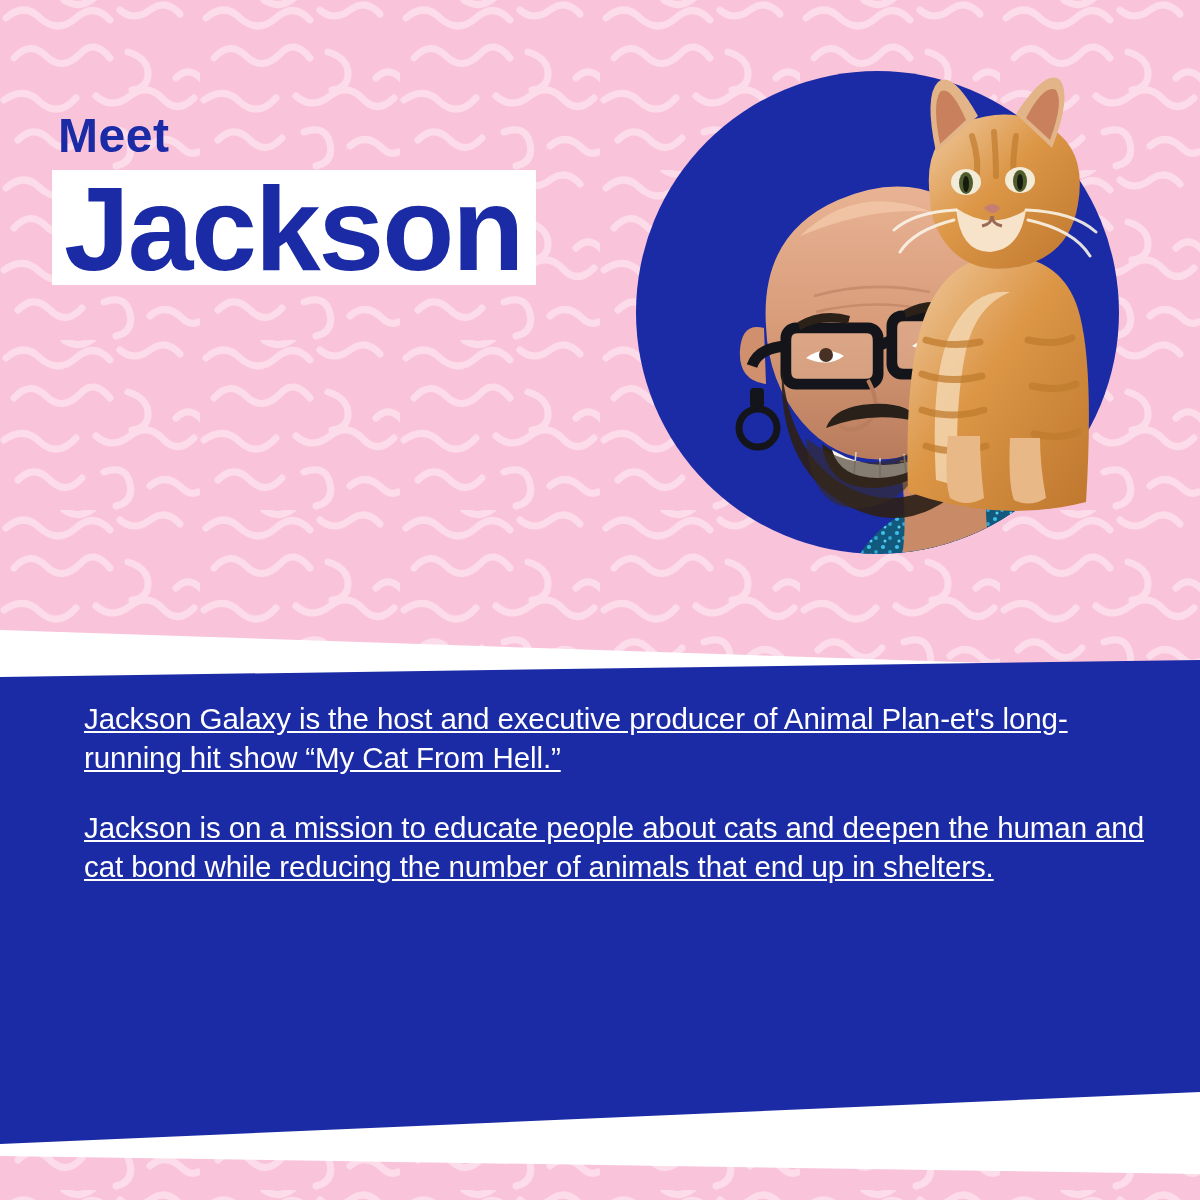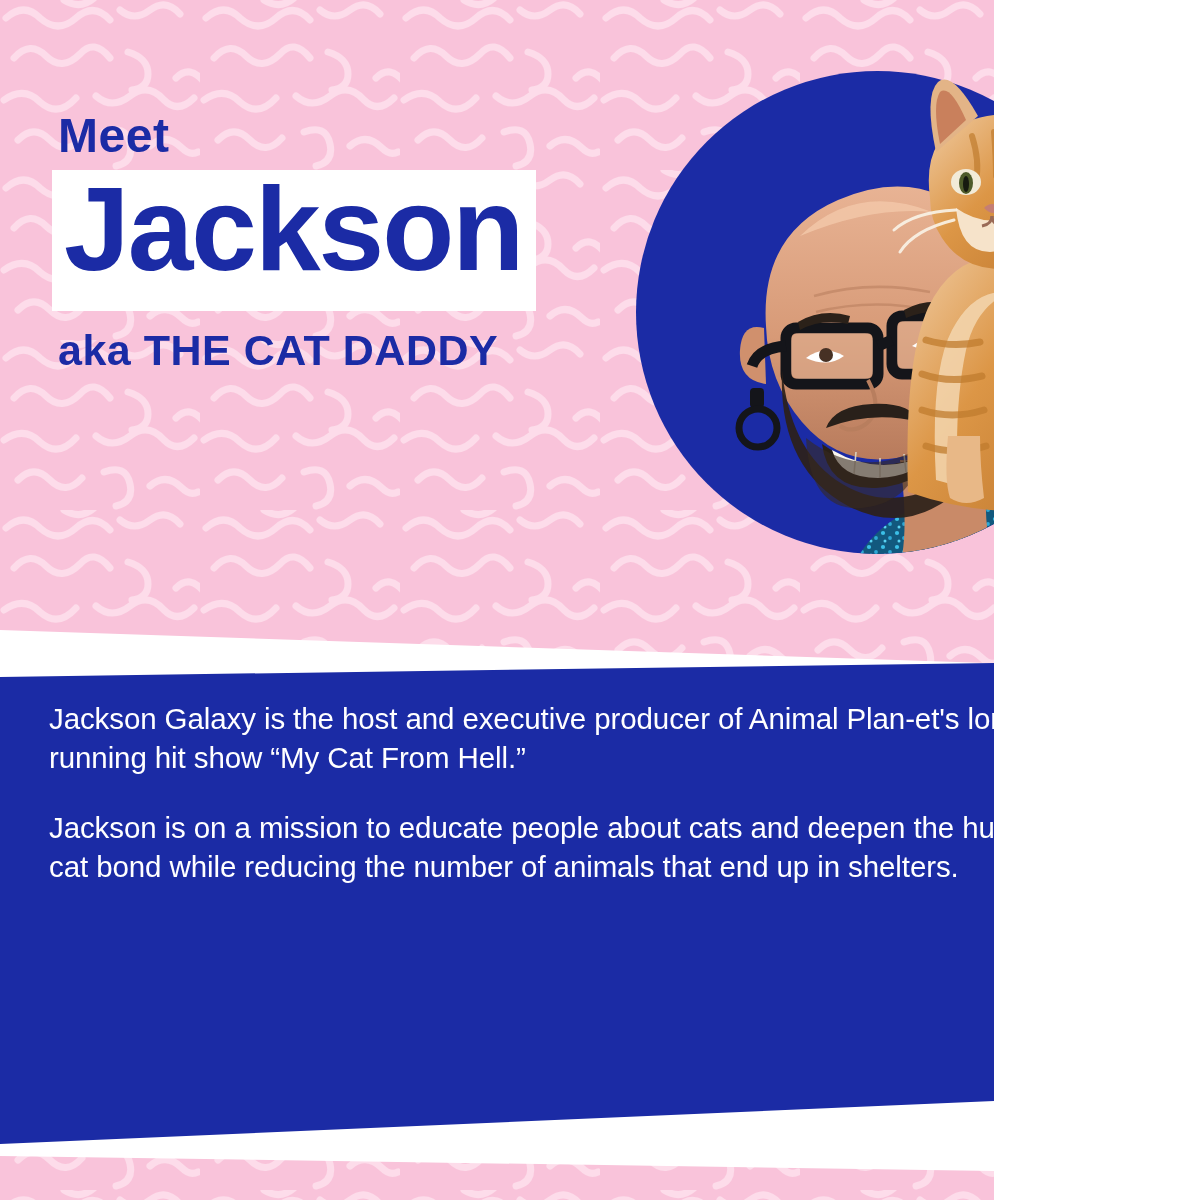--- a/index.html
+++ b/index.html
@@ -3,21 +3,21 @@
 <meta charset="utf-8">
 <style>
   * { box-sizing: border-box; margin: 0; padding: 0; }
   html, body {
     width: 1200px; height: 1200px;
     font-family: "Liberation Sans", sans-serif;
     overflow: hidden;
   }
   #stage {
     position: relative;
-    width: 994px; height: 1200px;
+    width: 1200px; height: 1200px;
     background: #d946ef;
     overflow: hidden;
   }
 
   
   #squiggles {
     position: absolute; inset: 0;
     width: 1200px; height: 1200px;
   }
 
@@ -40,21 +40,21 @@
   #headline { position: absolute; left: 52px; top: 112px; width: 570px; }
   .meet {
     font-size: 48px; font-weight: bold; color: #1B2BA5;
     letter-spacing: 0.5px; line-height: 1;
     padding-left: 6px;
   }
   .name-box {
     background: #FFFFFF;
     display: inline-block;
     margin-top: 10px;
-    padding: 3px 14px 26px 12px;
+    padding: 3px 14px 0 12px;
   }
   .name-box .word {
     font-size: 118px; font-weight: bold; color: #1B2BA5;
     line-height: 0.95; letter-spacing: -2px;
     display: block;
     white-space: nowrap;
   }
   #box-galaxy { margin-top: 6px; }
   .aka {
     margin-top: 18px; padding-left: 6px;
@@ -81,23 +81,24 @@
   
   #wedge-bottom {
     position: absolute; left: 0; top: 1092px;
     width: 1200px; height: 120px;
     background: #FFFFFF;
     clip-path: polygon(0 52px, 1200px 0, 1200px 82px, 0 64px);
   }
 
   
   #bio {
-    position: absolute; left: 49px; top: 700px;
+    position: absolute; left: 84px; top: 700px;
     width: 1060px;
     color: #FFFFFF;
+    text-decoration: underline;
   }
   #bio p {
     font-size: 29.5px;
     line-height: 1.32;
     margin-bottom: 31px;
     letter-spacing: -0.1px;
   }
   #bio p:last-child { margin-bottom: 14px; }
 </style>
 </head>
@@ -293,24 +294,20 @@
       <path d="M348 396 q-4 44 2 62 q16 10 34 0 q-4 -34 -4 -62 Z" fill="#E8B887"></path>
       <path d="M410 398 q-2 46 4 62 q16 8 32 -2 q-6 -32 -6 -60 Z" fill="#E8B887"></path>
     </g>
   </svg>
 
   <div id="headline">
     <div class="meet">Meet</div>
     <div class="name-box" id="box-jackson">
       <span class="word">Jackson</span>
     </div>
-    <div class="aka">
-      <span class="lc">aka</span>
-      <span>THE CAT DADDY</span>
-    </div>
   </div>
 
   <div id="wedge-top"></div>
   <div id="blue-panel"></div>
 
   <div id="bio">
     <p>Jackson Galaxy is the host and executive producer of Animal Plan-et's long-running hit show “My Cat From Hell.”</p>
     <p>Jackson is on a mission to educate people about cats and deepen the human and cat bond while reducing the number of animals that end up in shelters.</p>
   </div>
 

